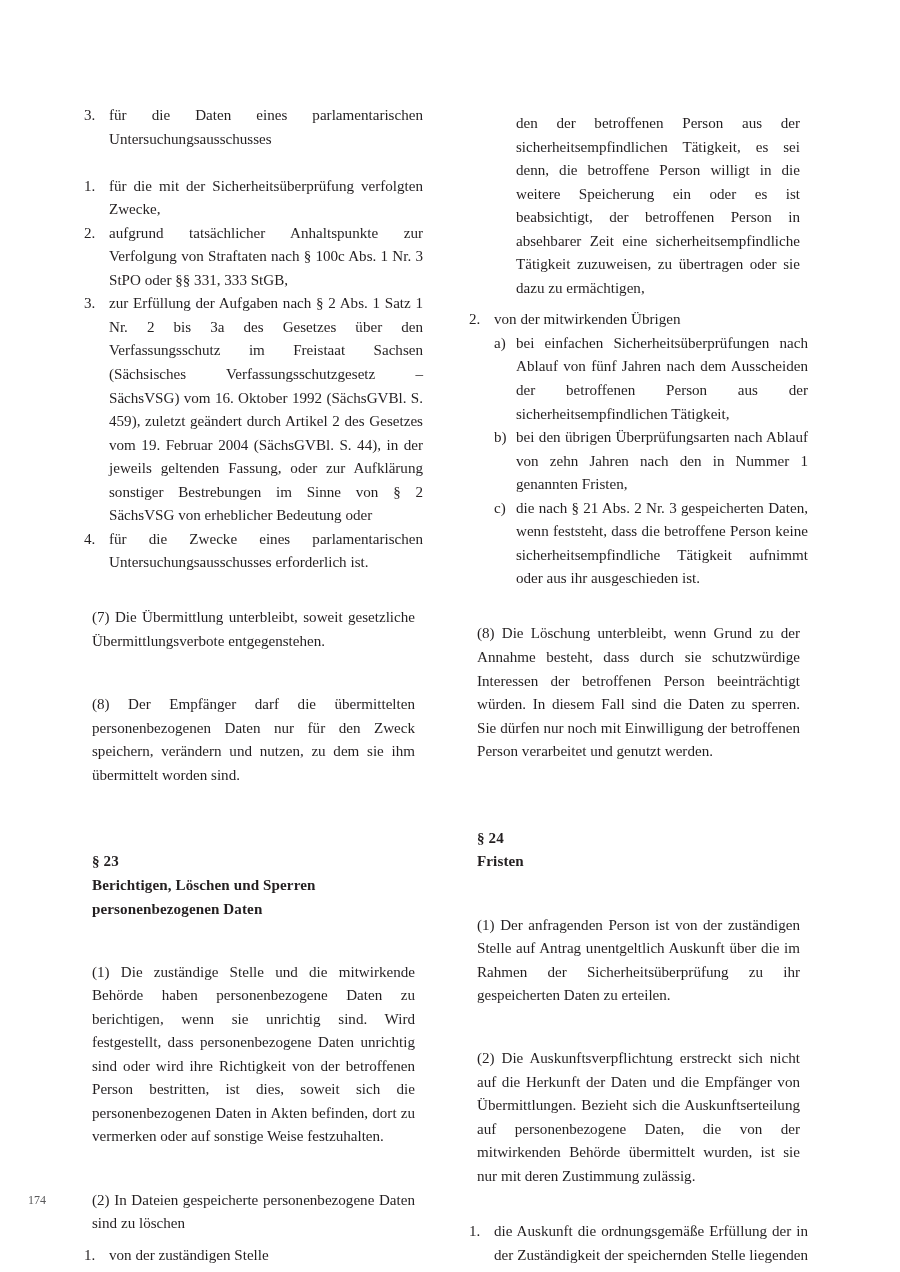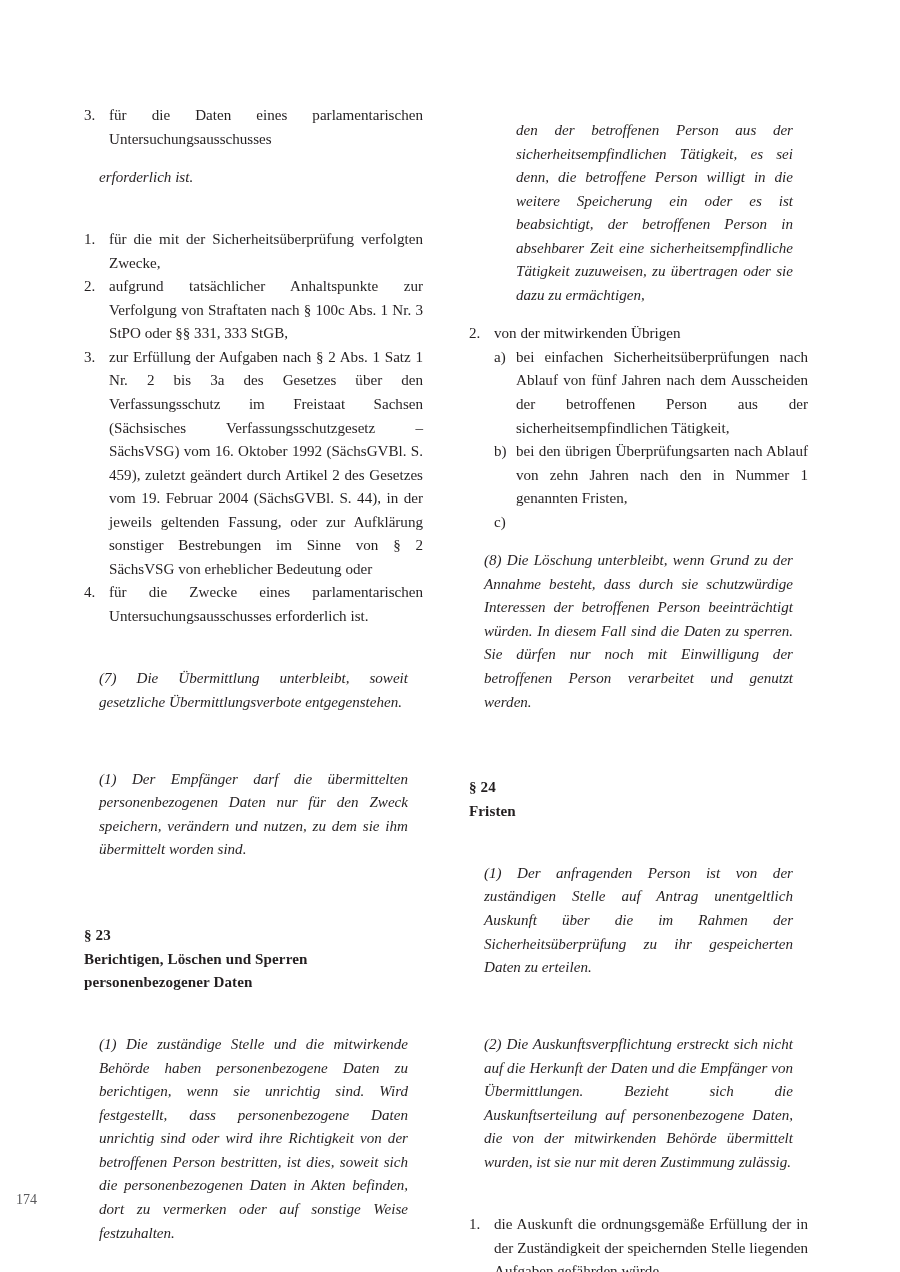--- a/index.html
+++ b/index.html
@@ -33,22 +33,21 @@
   .col {
     width: 339px;
     font-size: 15.1px;
     line-height: 23.55px;
     text-align: justify;
     text-justify: inter-word;
     -webkit-hyphens: none;
     hyphens: none;
   }
   p {
-    margin: 15px;
-    font-style: italic;
+    margin: 8px;
   }
   .para {
     text-align: justify;
   }
   .flush {
     text-align: justify;
   }
   
   .gap {
     height: 23.55px;
@@ -78,58 +77,57 @@
     top: 0;
     width: 20px;
     text-align: left;
   }
   
   .cont2 {
     margin-left: 47px;
     text-align: justify;
   }
   h2.heading {
-    margin: 0;
+    margin: 8px;
     font-size: 15.1px;
     line-height: 23.55px;
     font-weight: bold;
     text-align: left;
     letter-spacing: 0.1px;
   }
   .heading .num {
     display: block;
   }
   .heading .title {
     display: block;
   }
   .folio {
     position: absolute;
-    left: 16px;
+    left: 28px;
     top: 1190px;
-    font-size: 14px;
+    font-size: 12px;
     line-height: 20px;
     color: #58585a;
     font-family: "Liberation Serif", "DejaVu Serif", serif;
   }
 </style>
 </head>
 <body>
 
 <div class="page">
 
   <div class="columns">
 
     <div class="col">
 
       <div class="li">
         <span class="marker">3.</span>
         <span>für die Daten eines parlamentarischen Untersuchungsausschusses</span>
       </div>
 
-      <p class="flush">erforderlich ist.</p>
 
       <div class="gap"></div>
 
 
       <div class="li">
         <span class="marker">1.</span>
         <span>für die mit der Sicherheitsüberprüfung verfolgten Zwecke,</span>
       </div>
       <div class="li">
         <span class="marker">2.</span>
@@ -143,28 +141,28 @@
         <span class="marker">4.</span>
         <span>für die Zwecke eines parlamentarischen Untersuchungsausschusses erforderlich ist.</span>
       </div>
 
       <div class="gap"></div>
 
       <p class="para">(7) Die Übermittlung unterbleibt, soweit gesetzliche Übermittlungsverbote entgegenstehen.</p>
 
       <div class="gap"></div>
 
-      <p class="para">(1) Der Empfänger darf die übermittelten personenbezogenen Daten nur für den Zweck speichern, verändern und nutzen, zu dem sie ihm übermittelt worden sind.</p>
+      <p class="para">(8) Der Empfänger darf die übermittelten personenbezogenen Daten nur für den Zweck speichern, verändern und nutzen, zu dem sie ihm übermittelt worden sind.</p>
 
       <div class="gap"></div>
       <div class="gap"></div>
 
       <h2 class="heading">
         <span class="num">§ 23</span>
-        <span class="title">Berichtigen, Löschen und Sperren personenbezogener Daten</span>
+        <span class="title">Berichtigen, Löschen und Sperren personenbezogenen Daten</span>
       </h2>
 
       <div class="gap"></div>
 
       <p class="para">(1) Die zuständige Stelle und die mitwirkende Behörde haben personenbezogene Daten zu berichtigen, wenn sie unrichtig sind. Wird festgestellt, dass personenbezogene Daten unrichtig sind oder wird ihre Richtigkeit von der betroffenen Person bestritten, ist dies, soweit sich die personenbezogenen Daten in Akten befinden, dort zu vermerken oder auf sonstige Weise festzuhalten.</p>
 
       <div class="gap"></div>
 
       <p class="para">(2) In Dateien gespeicherte personenbezogene Daten sind zu löschen</p>
 
@@ -187,20 +185,21 @@
       <div class="li2">
         <span class="marker">a)</span>
         <span>bei einfachen Sicherheitsüberprüfungen nach Ablauf von fünf Jahren nach dem Ausscheiden der betroffenen Person aus der sicherheitsempfindlichen Tätigkeit,</span>
       </div>
       <div class="li2">
         <span class="marker">b)</span>
         <span>bei den übrigen Überprüfungsarten nach Ablauf von zehn Jahren nach den in Nummer 1 genannten Fristen,</span>
       </div>
       <div class="li2">
         <span class="marker">c)</span>
+        <span>die nach § 21 Abs. 2 Nr. 3 gespeicherten Daten, wenn feststeht, dass die betroffene Person keine sicherheitsempfindliche Tätigkeit aufnimmt oder aus ihr ausgeschieden ist.</span>
       </div>
 
 
       <div class="gap"></div>
 
       <p class="para">(8) Die Löschung unterbleibt, wenn Grund zu der Annahme besteht, dass durch sie schutzwürdige Interessen der betroffenen Person beeinträchtigt würden. In diesem Fall sind die Daten zu sperren. Sie dürfen nur noch mit Einwilligung der betroffenen Person verarbeitet und genutzt werden.</p>
 
       <div class="gap"></div>
       <div class="gap"></div>
 

